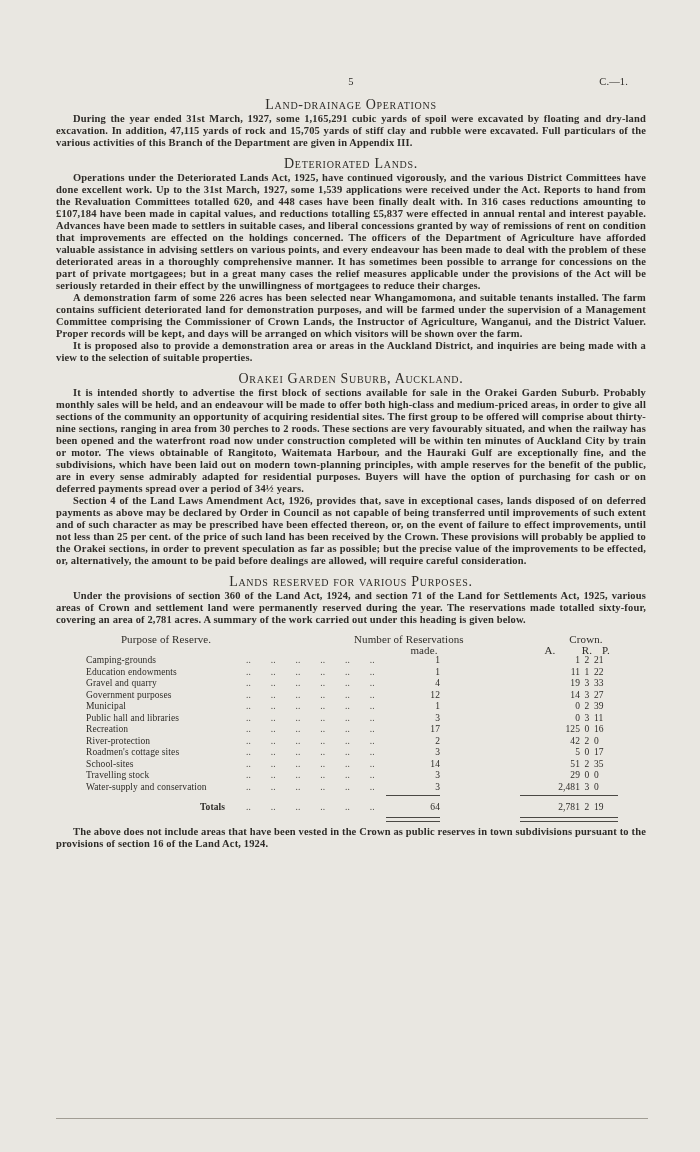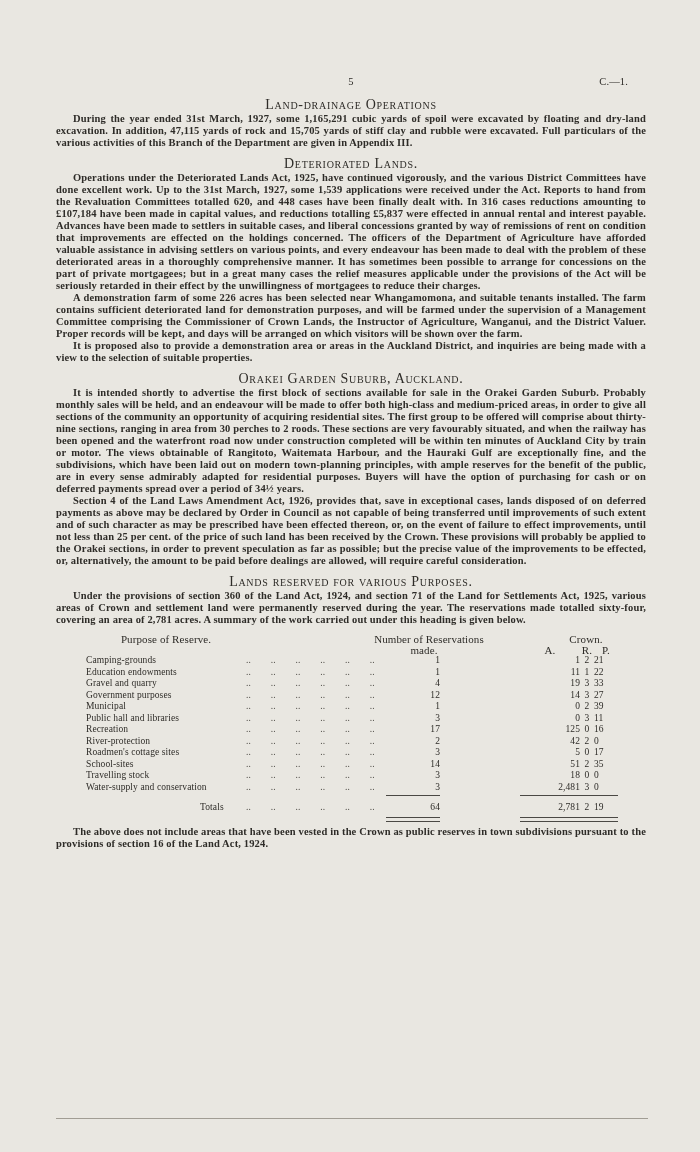--- a/index.html
+++ b/index.html
@@ -34,21 +34,21 @@
   .table-wrap {
     margin:8px 0 7px 30px;
     width:532px;
     font-size:9.5px;
     line-height:11.5px;
     letter-spacing:0.1px;
   }
   .thead-row1, .thead-row2 { display:flex; font-size:11px; line-height:10.5px; }
   .th-purpose { width:160px; text-align:center; }
   .th-sp1 { width:108px; }
-  .th-number { width:150px; text-align:center; }
+  .th-number { width:150px; }
   .th-sp2 { width:50px; }
   .th-area { width:64px; text-align:center; }
   .th-sp3 { width:268px; }
   .th-made { width:140px; text-align:center; }
   .th-sp4 { width:26px; }
   .th-a { width:60px; text-align:center; }
   .th-r { width:14px; text-align:center; }
   .th-p { width:24px; text-align:center; }
 
   .t-row { display:flex; }
@@ -65,21 +65,21 @@
 
   .rule-row { display:flex; height:2px; margin-top:2px; }
   .rr-sp1 { width:300px; }
   .rr-seg1 { width:54px; border-top:1px solid #4a4844; }
   .rr-sp2 { width:80px; }
   .rr-seg2 { width:98px; border-top:1px solid #4a4844; }
   .dbl .rr-seg1, .dbl .rr-seg2 { height:3px; border-top:1px solid #4a4844; border-bottom:1px solid #4a4844; }
 
   .totals-row { margin:5px 0 3px 0; }
   .tot-indent { width:114px; }
-  .tot-label { width:46px; }
+  .tot-label { width:46px;font-weight:bold; }
 
   .bottom-rule {
     position:absolute;
     left:56px; right:52px; top:1118px;
     border-top:1px solid #a19d94;
   }
 </style>
 </head>
 <body>
 
@@ -218,21 +218,21 @@
         <span class="t-gap"></span>
         <span class="t-a">51</span>
         <span class="t-r">2</span>
         <span class="t-p">35</span>
       </div>
       <div class="t-row">
         <span class="t-purpose">Travelling stock</span>
         <span class="t-leader"></span>
         <span class="t-num">3</span>
         <span class="t-gap"></span>
-        <span class="t-a">18</span>
+        <span class="t-a">29</span>
         <span class="t-r">0</span>
         <span class="t-p">0</span>
       </div>
       <div class="t-row">
         <span class="t-purpose">Water-supply and conservation</span>
         <span class="t-leader"></span>
         <span class="t-num">3</span>
         <span class="t-gap"></span>
         <span class="t-a">2,481</span>
         <span class="t-r">3</span>

